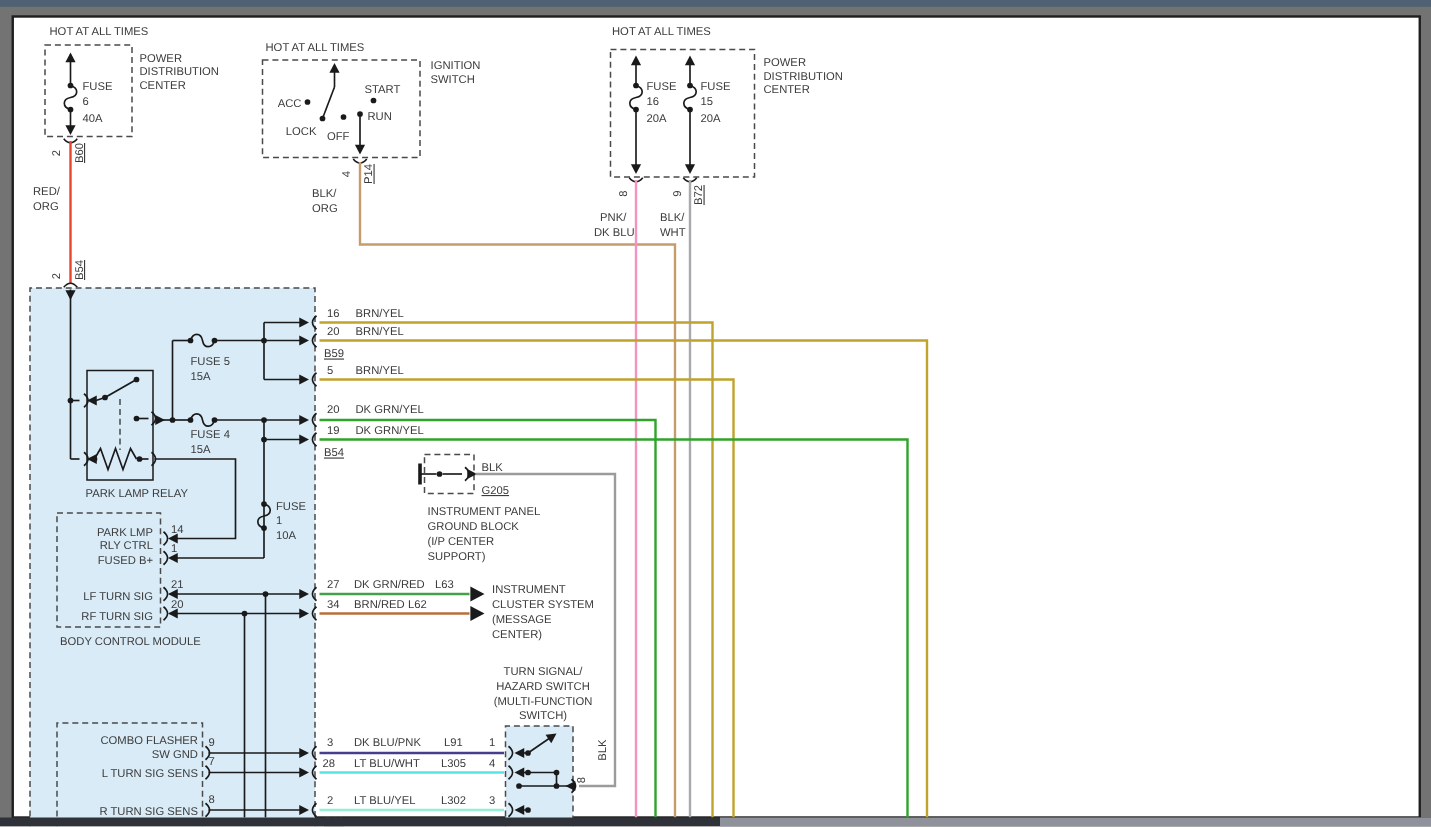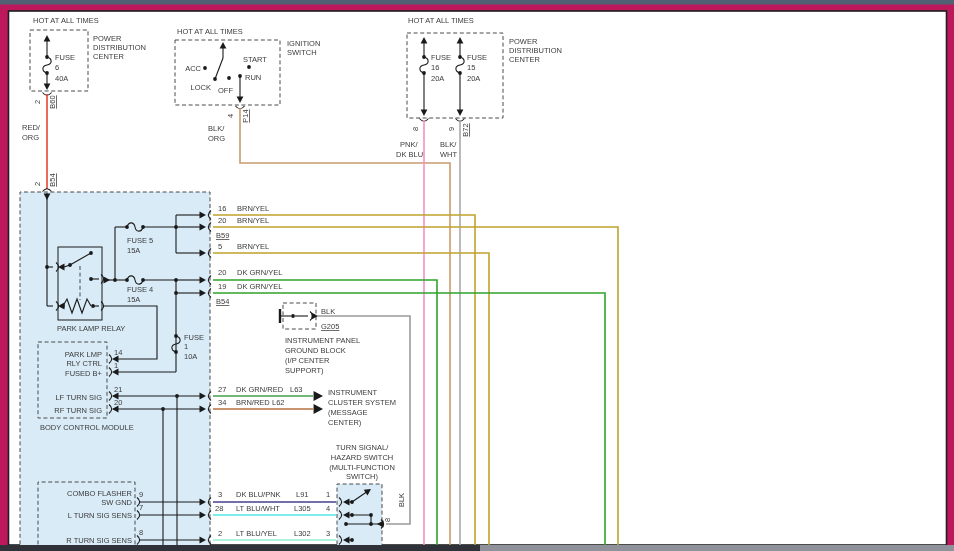--- a/index.html
+++ b/index.html
@@ -1,16 +1,16 @@
 <!DOCTYPE html>
 <html><head>
 <meta charset="utf-8">
 <style>
   html,body{margin:0;padding:0;background:#ffffff;}
-  .stage{position:relative;width:954px;height:551px;overflow:hidden;background:#be185d;}
+  .stage{position:relative;width:954px;height:551px;overflow:hidden;background:#737373;}
   svg{display:block;}
   text{font-family:"Liberation Sans","DejaVu Sans",sans-serif;font-size:7.5px;fill:#3b3b3b;}
   .blk{stroke:#1a1a1a;stroke-width:1.1;fill:none;}
   .dash{stroke:#4a4a4a;stroke-width:1;fill:none;stroke-dasharray:4 2.6;}
   .wire{fill:none;stroke-width:1.6;}
   .thin{stroke:#1a1a1a;stroke-width:1;fill:none;}
 </style>
 </head>
 <body>
 

